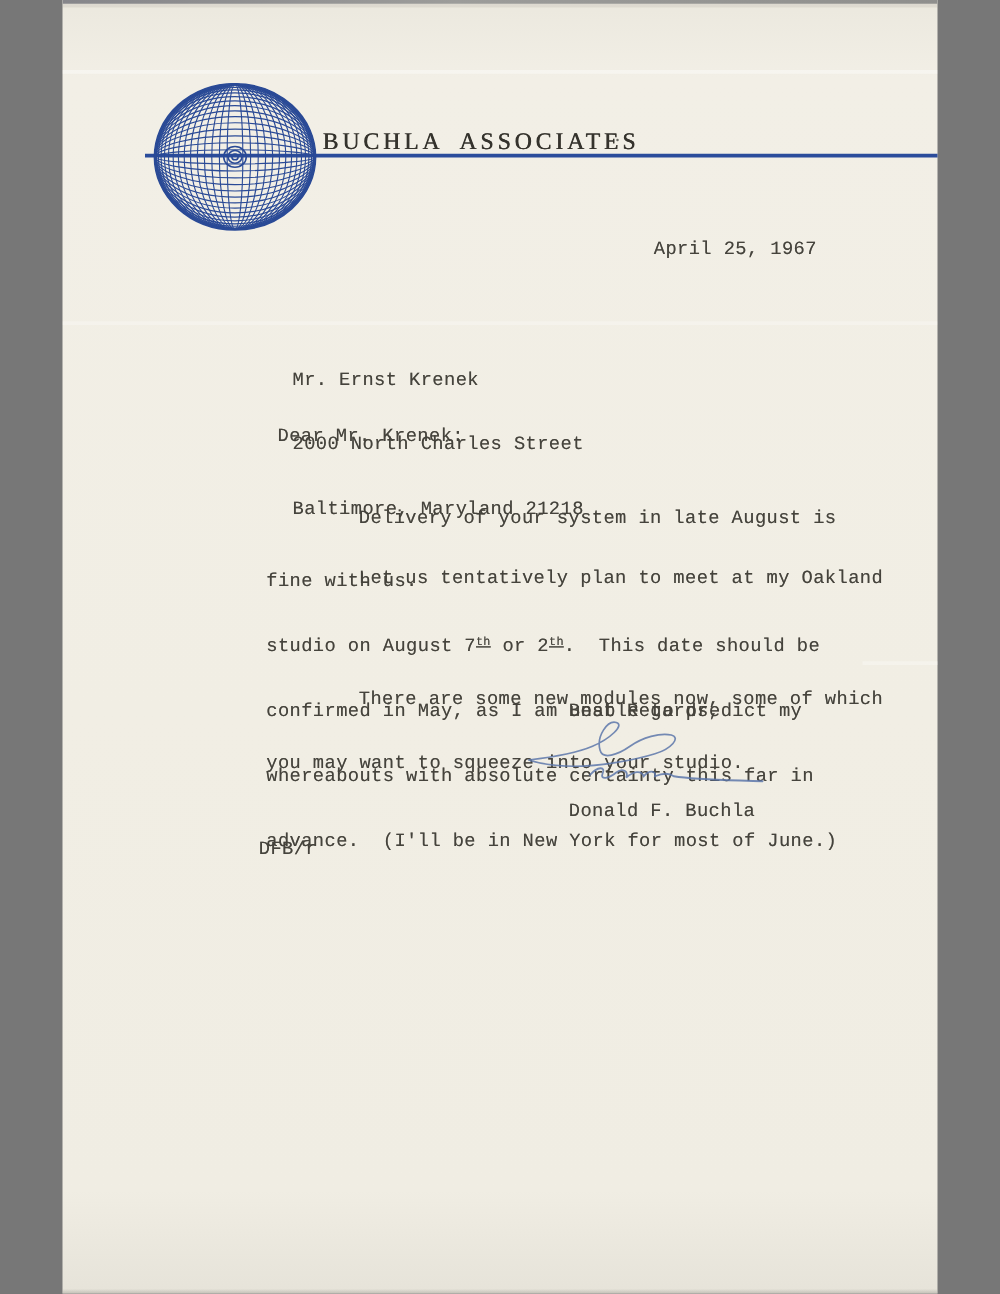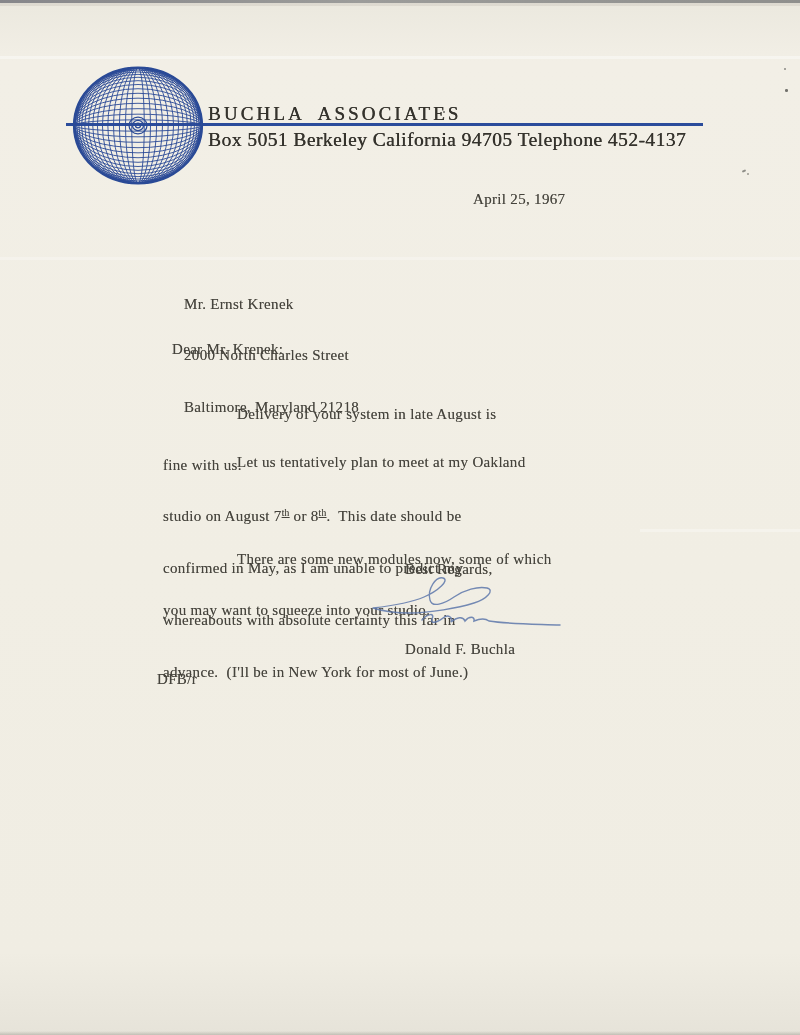--- a/index.html
+++ b/index.html
@@ -1,18 +1,18 @@
 <!DOCTYPE html>
 <html><head>
 <meta charset="utf-8">
 <style>
   html,body{margin:0;padding:0;background:#777;}
   .page{
     position:relative;
-    width:800px;height:1035px;
+    width:700px;height:1035px;
     margin:0 auto;
     overflow:hidden;
     background:linear-gradient(180deg,#ebe8de 0%,#f2efe6 6%,#f1eee4 55%,#f0ede3 92%,#e6e3d9 100%);
     font-family:"Liberation Sans", sans-serif;
   }
   .scan-edge-top{position:absolute;top:0;left:0;width:100%;height:3px;
     background:linear-gradient(90deg,#86868a,#9c9c9a 45%,#8f8f8d);}
   .scan-edge-top-fade{position:absolute;top:3px;left:0;width:100%;height:3px;background:rgba(120,118,110,0.12);}
   .scan-edge-bottom{position:absolute;bottom:0;left:0;width:100%;height:4px;
     background:linear-gradient(180deg,rgba(150,148,138,0.0),rgba(150,148,138,0.45));}
@@ -37,21 +37,21 @@
     letter-spacing:0.45px;
     color:#35332d;
     text-shadow:0.3px 0 0 #35332d;
     white-space:pre;
   }
   .logo{position:absolute;left:72px;top:66px;width:132px;height:119px;}
 
   
   .type{
     position:absolute;
-    font-family:Liberation Serif, serif;
+    font-family:Liberation Mono, monospace;
     font-size:15px;
     line-height:17.3px;
     letter-spacing:0.32px;
     color:#45433c;
     text-shadow:0 0 0.5px rgba(69,67,60,0.55);
     white-space:pre;
   }
   .line{white-space:pre;}
   .indent{padding-left:74px;}
   .sup{
@@ -118,21 +118,20 @@
         <ellipse cx="66" cy="59.5" rx="64" ry="57.72071414698742" fill="none" stroke="#2a4a96" stroke-width="0.9"></ellipse>
         <ellipse cx="66" cy="59.5" rx="64" ry="58" fill="none" stroke="#2a4a96" stroke-width="0.9"></ellipse>
         <ellipse cx="66" cy="59.5" rx="64" ry="58" fill="none" stroke="#2a4a96" stroke-width="0.9"></ellipse>
         <ellipse cx="66" cy="59.5" rx="64" ry="58" fill="none" stroke="#2a4a96" stroke-width="2.2"></ellipse>
         <ellipse cx="66" cy="59.5" rx="2.5" ry="2.3000000000000003" fill="none" stroke="#2a4a96" stroke-width="1.25"></ellipse>
         <ellipse cx="66" cy="59.5" rx="5.5" ry="5.0600000000000005" fill="none" stroke="#2a4a96" stroke-width="1.25"></ellipse>
         <ellipse cx="66" cy="59.5" rx="9" ry="8.280000000000001" fill="none" stroke="#2a4a96" stroke-width="1.25"></ellipse>
       </svg>
   </div>
   <div class="brand-name">BUCHLA ASSOCIATES</div>
-  <div class="brand-addr">Box 5051 Berkeley California 94705 Telephone 452-4137</div>
 
   <div class="speck" style="left:443px;top:111px;width:2px;height:2px;background:#6b6a64;"></div>
   <div class="speck" style="left:784px;top:68px;width:2px;height:2px;background:#8a8a85;"></div>
   <div class="speck" style="left:785px;top:89px;width:2.5px;height:2.5px;background:#73726d;"></div>
   <div class="speck" style="left:742px;top:170px;width:4px;height:2px;background:#8d8c86;border-radius:1px;transform:rotate(-25deg);"></div>
   <div class="speck" style="left:747px;top:173px;width:2px;height:2px;background:#9a998f;"></div>
 
   <div class="type date-block">April 25, 1967</div>
 
   <div class="type recipient-block">
@@ -143,21 +142,21 @@
 
   <div class="type salutation-block">Dear Mr. Krenek:</div>
 
   <div class="type para-1">
     <div class="line indent">Delivery of your system in late August is</div>
     <div class="line">fine with us.</div>
   </div>
 
   <div class="type para-2">
     <div class="line indent">Let us tentatively plan to meet at my Oakland</div>
-    <div class="line"><span>studio on August 7</span><span class="sup">th</span><span> or 8</span><span class="sup">th</span><span>.  This date should be</span></div>
+    <div class="line"><span>studio on August 7</span><span class="sup">th</span><span> or 2</span><span class="sup">th</span><span>.  This date should be</span></div>
     <div class="line">confirmed in May, as I am unable to predict my</div>
     <div class="line">whereabouts with absolute certainty this far in</div>
     <div class="line">advance.  (I'll be in New York for most of June.)</div>
   </div>
 
   <div class="type para-3">
     <div class="line indent">There are some new modules now, some of which</div>
     <div class="line">you may want to squeeze into your studio.</div>
   </div>
 

